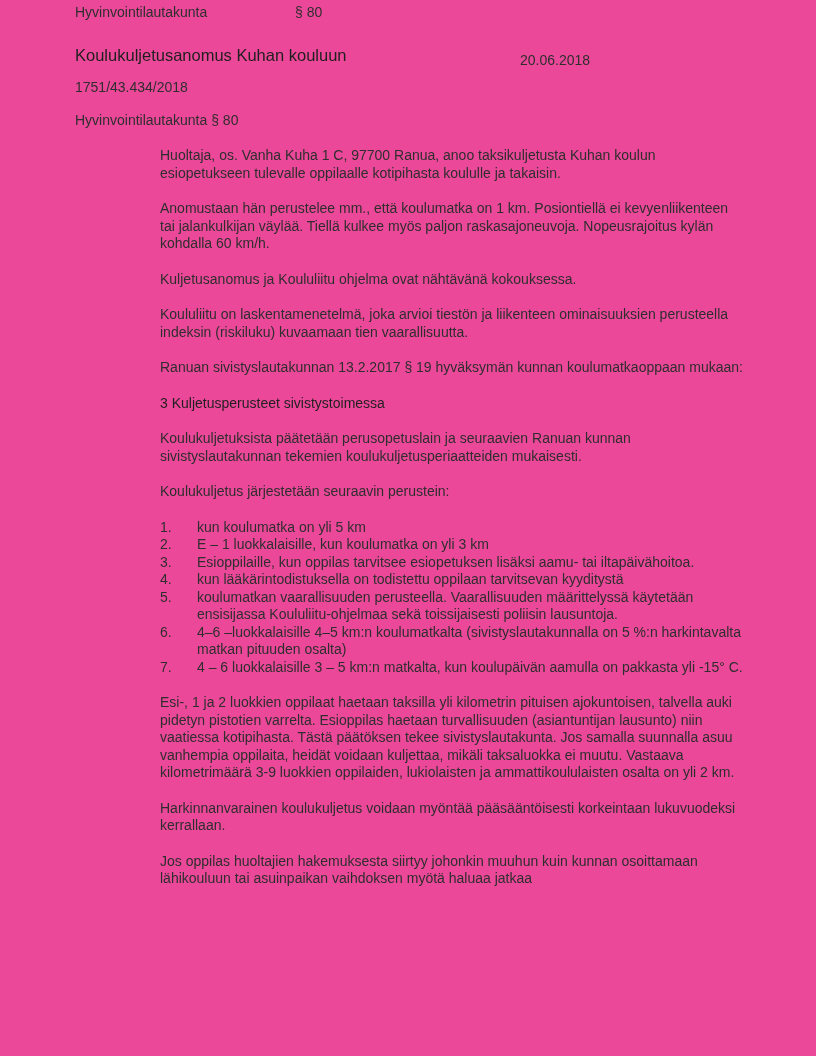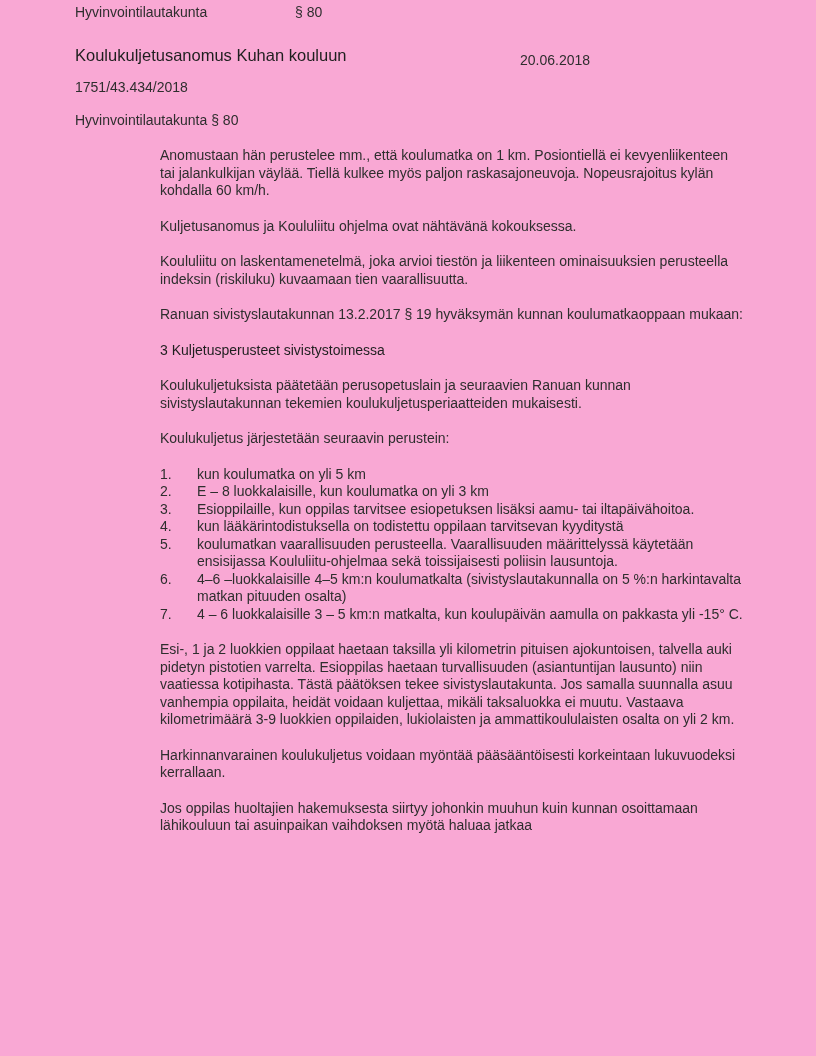--- a/index.html
+++ b/index.html
@@ -5,21 +5,21 @@
 <style>
   html, body {
     margin: 0;
     padding: 0;
     background: #ffffff;
   }
   .page {
     position: relative;
     width: 816px;
     height: 1056px;
-    background: #f9a8d4;
+    background: #ec4899;
     font-family: "Liberation Sans", "DejaVu Sans", sans-serif;
     font-size: 14px;
     line-height: 17.5px;
     color: #2e2e2e;
     overflow: hidden;
     box-sizing: border-box;
   }
   
   .meta-row {
     position: absolute;
@@ -99,33 +99,34 @@
   </div>
 
   <h1 class="doc-title">Koulukuljetusanomus Kuhan kouluun</h1>
 
   <div class="case-number">1751/43.434/2018</div>
 
   <div class="subheading">Hyvinvointilautakunta § 80</div>
 
   <div class="body-col">
 
+    <p>Huoltaja, os. Vanha Kuha 1 C, 97700 Ranua, anoo taksikuljetusta Kuhan koulun esiopetukseen tulevalle oppilaalle kotipihasta koululle ja takaisin.</p>
     <p>Anomustaan hän perustelee mm., että koulumatka on 1 km. Posiontiellä ei kevyenliikenteen tai jalankulkijan väylää. Tiellä kulkee myös paljon raskasajoneuvoja. Nopeusrajoitus kylän kohdalla 60 km/h.</p>
     <p>Kuljetusanomus ja Koululiitu ohjelma ovat nähtävänä kokouksessa.</p>
     <p>Koululiitu on laskentamenetelmä, joka arvioi tiestön ja liikenteen ominaisuuksien perusteella indeksin (riskiluku) kuvaamaan tien vaarallisuutta.</p>
     <p>Ranuan sivistyslautakunnan 13.2.2017 § 19 hyväksymän kunnan koulumatkaoppaan mukaan:</p>
 
     <p class="rules-heading">3 Kuljetusperusteet sivistystoimessa</p>
 
     <p>Koulukuljetuksista päätetään perusopetuslain ja seuraavien Ranuan kunnan sivistyslautakunnan tekemien koulukuljetusperiaatteiden mukaisesti.</p>
     <p>Koulukuljetus järjestetään seuraavin perustein:</p>
 
     <ol class="criteria">
       <li>kun koulumatka on yli 5 km</li>
-      <li>E – 8 luokkalaisille, kun koulumatka on yli 3 km</li>
+      <li>E – 1 luokkalaisille, kun koulumatka on yli 3 km</li>
       <li>Esioppilaille, kun oppilas tarvitsee esiopetuksen lisäksi aamu- tai iltapäivähoitoa.</li>
       <li>kun lääkärintodistuksella on todistettu oppilaan tarvitsevan kyyditystä</li>
       <li>koulumatkan vaarallisuuden perusteella. Vaarallisuuden määrittelyssä käytetään ensisijassa Koululiitu-ohjelmaa sekä toissijaisesti poliisin lausuntoja.</li>
       <li>4–6 –luokkalaisille 4–5 km:n koulumatkalta (sivistyslautakunnalla on 5 %:n harkintavalta matkan pituuden osalta)</li>
       <li>4 – 6 luokkalaisille 3 – 5 km:n matkalta, kun koulupäivän aamulla on pakkasta yli -15° C.</li>
     </ol>
 
     <p>Esi-, 1 ja 2 luokkien oppilaat haetaan taksilla yli kilometrin pituisen ajokuntoisen, talvella auki pidetyn pistotien varrelta. Esioppilas haetaan turvallisuuden (asiantuntijan lausunto) niin vaatiessa kotipihasta. Tästä päätöksen tekee sivistyslautakunta. Jos samalla suunnalla asuu vanhempia oppilaita, heidät voidaan kuljettaa, mikäli taksaluokka ei muutu. Vastaava kilometrimäärä 3-9 luokkien oppilaiden, lukiolaisten ja ammattikoululaisten osalta on yli 2 km.</p>
     <p>Harkinnanvarainen koulukuljetus voidaan myöntää pääsääntöisesti korkeintaan lukuvuodeksi kerrallaan.</p>
     <p>Jos oppilas huoltajien hakemuksesta siirtyy johonkin muuhun kuin kunnan osoittamaan lähikouluun tai asuinpaikan vaihdoksen myötä haluaa jatkaa</p>

